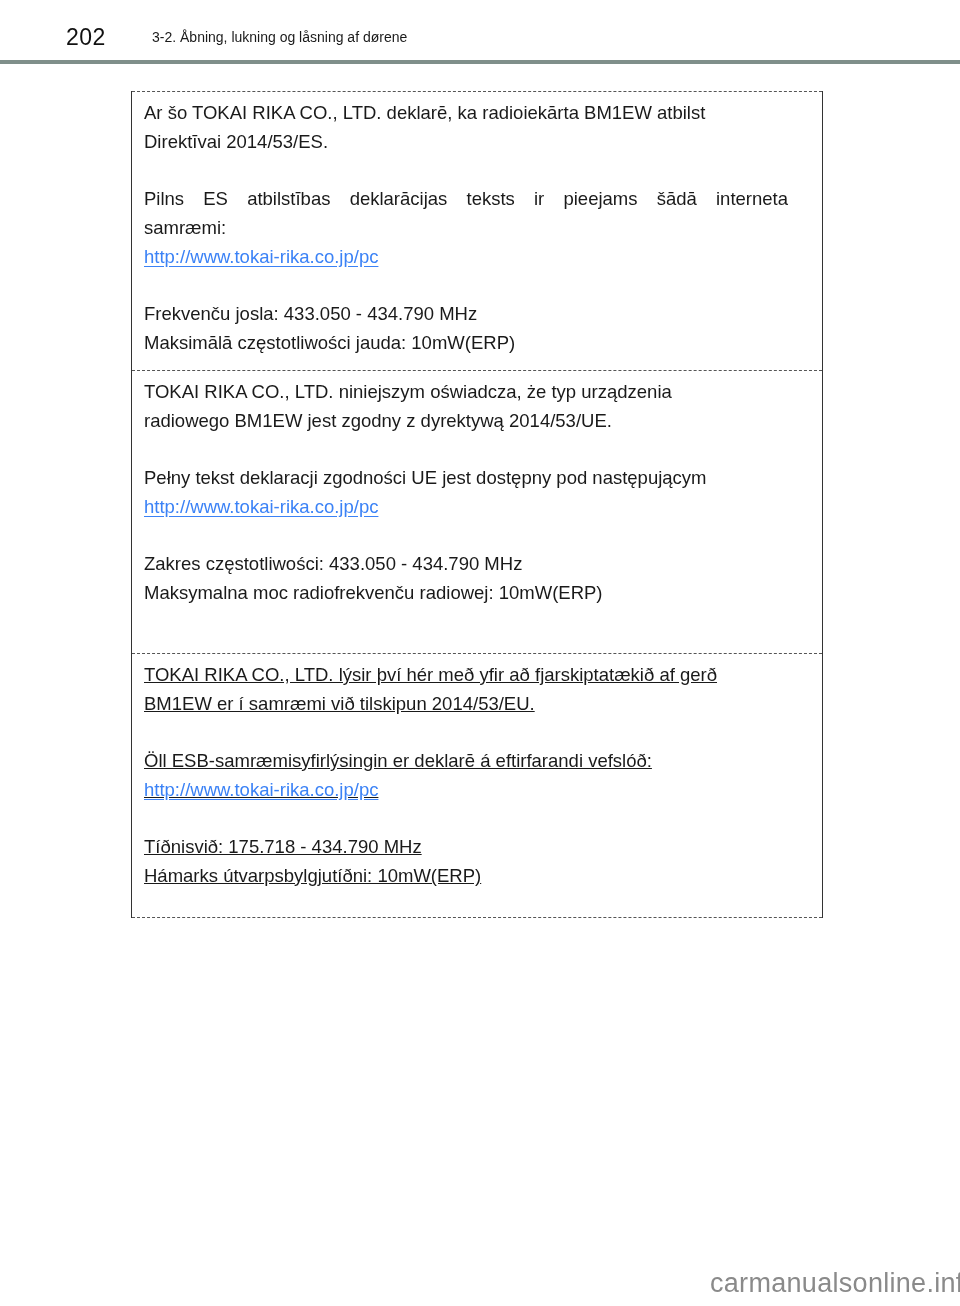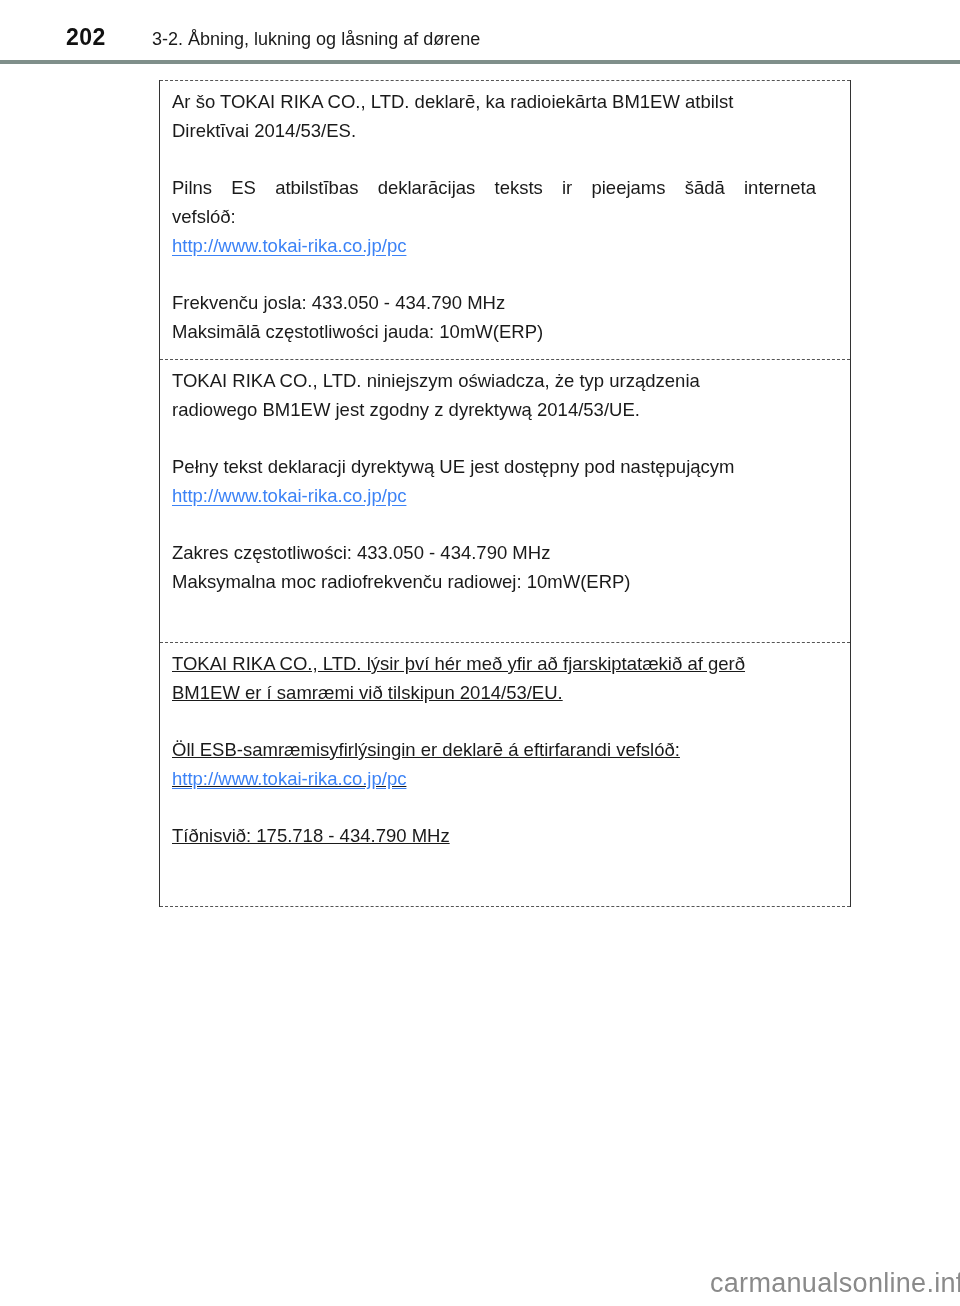--- a/index.html
+++ b/index.html
@@ -20,47 +20,46 @@
       left: 0;
       top: 0;
       width: 960px;
       height: 66px;
     }
     .page-number {
       position: absolute;
       left: 66px;
       top: 24px;
       font-size: 23px;
-      font-weight: bold;
+      font-weight: normal;
       color: #111;
       letter-spacing: 0.5px;
     }
     .section-title {
       position: absolute;
       left: 152px;
       top: 29px;
-      font-size: 18px;
+      font-size: 14px;
       color: #1a1a1a;
     }
     .header-rule {
       position: absolute;
       left: 0;
       top: 60px;
       width: 960px;
       height: 4px;
       background: #7f8f8a;
     }
     .decl-box {
       position: absolute;
       left: 131px;
-      top: 80px;
+      top: 91px;
       width: 690px;
       border-left: 1.5px solid #333;
       border-right: 1.5px solid #333;
-      margin-left: 28px;
     }
     .decl-section {
       border-top: 1px dashed #555;
       padding: 6px 0 12px 12px;
       box-sizing: border-box;
     }
     .decl-section.last {
       border-bottom: 1px dashed #555;
     }
     .decl-section p {
@@ -100,43 +99,44 @@
   <div class="header-rule"></div>
 </div>
 
 <div class="decl-box">
 
   <div class="decl-section" style="height:279px;">
     <p>Ar šo TOKAI RIKA CO., LTD. deklarē, ka radioiekārta BM1EW atbilst</p>
     <p>Direktīvai 2014/53/ES.</p>
     <div class="spacer"></div>
     <p class="justify">Pilns ES atbilstības deklarācijas teksts ir pieejams šādā interneta</p>
-    <p>vefslóð:</p>
+    <p>samræmi:</p>
     <p><span class="link">http://www.tokai-rika.co.jp/pc</span></p>
     <div class="spacer"></div>
     <p>Frekvenču josla: 433.050 - 434.790 MHz</p>
     <p>Maksimālā częstotliwości jauda: 10mW(ERP)</p>
   </div>
 
   <div class="decl-section" style="height:283px;">
     <p>TOKAI RIKA CO., LTD. niniejszym oświadcza, że typ urządzenia</p>
     <p>radiowego BM1EW jest zgodny z dyrektywą 2014/53/UE.</p>
     <div class="spacer"></div>
-    <p>Pełny tekst deklaracji dyrektywą UE jest dostępny pod następującym</p>
+    <p>Pełny tekst deklaracji zgodności UE jest dostępny pod następującym</p>
     <p><span class="link">http://www.tokai-rika.co.jp/pc</span></p>
     <div class="spacer"></div>
     <p>Zakres częstotliwości: 433.050 - 434.790 MHz</p>
     <p>Maksymalna moc radiofrekvenču radiowej: 10mW(ERP)</p>
   </div>
 
   <div class="decl-section last" style="height:265px;text-decoration:underline;">
     <p>TOKAI RIKA CO., LTD. lýsir því hér með yfir að fjarskiptatækið af gerð</p>
     <p>BM1EW er í samræmi við tilskipun 2014/53/EU.</p>
     <div class="spacer"></div>
     <p>Öll ESB-samræmisyfirlýsingin er deklarē á eftirfarandi vefslóð:</p>
     <p><span class="link">http://www.tokai-rika.co.jp/pc</span></p>
     <div class="spacer"></div>
     <p>Tíðnisvið: 175.718 - 434.790 MHz</p>
+    <p>Hámarks útvarpsbylgjutíðni: 10mW(ERP)</p>
   </div>
 
 </div>
 
 <div class="watermark">carmanualsonline.info</div>
 
 </body></html>

